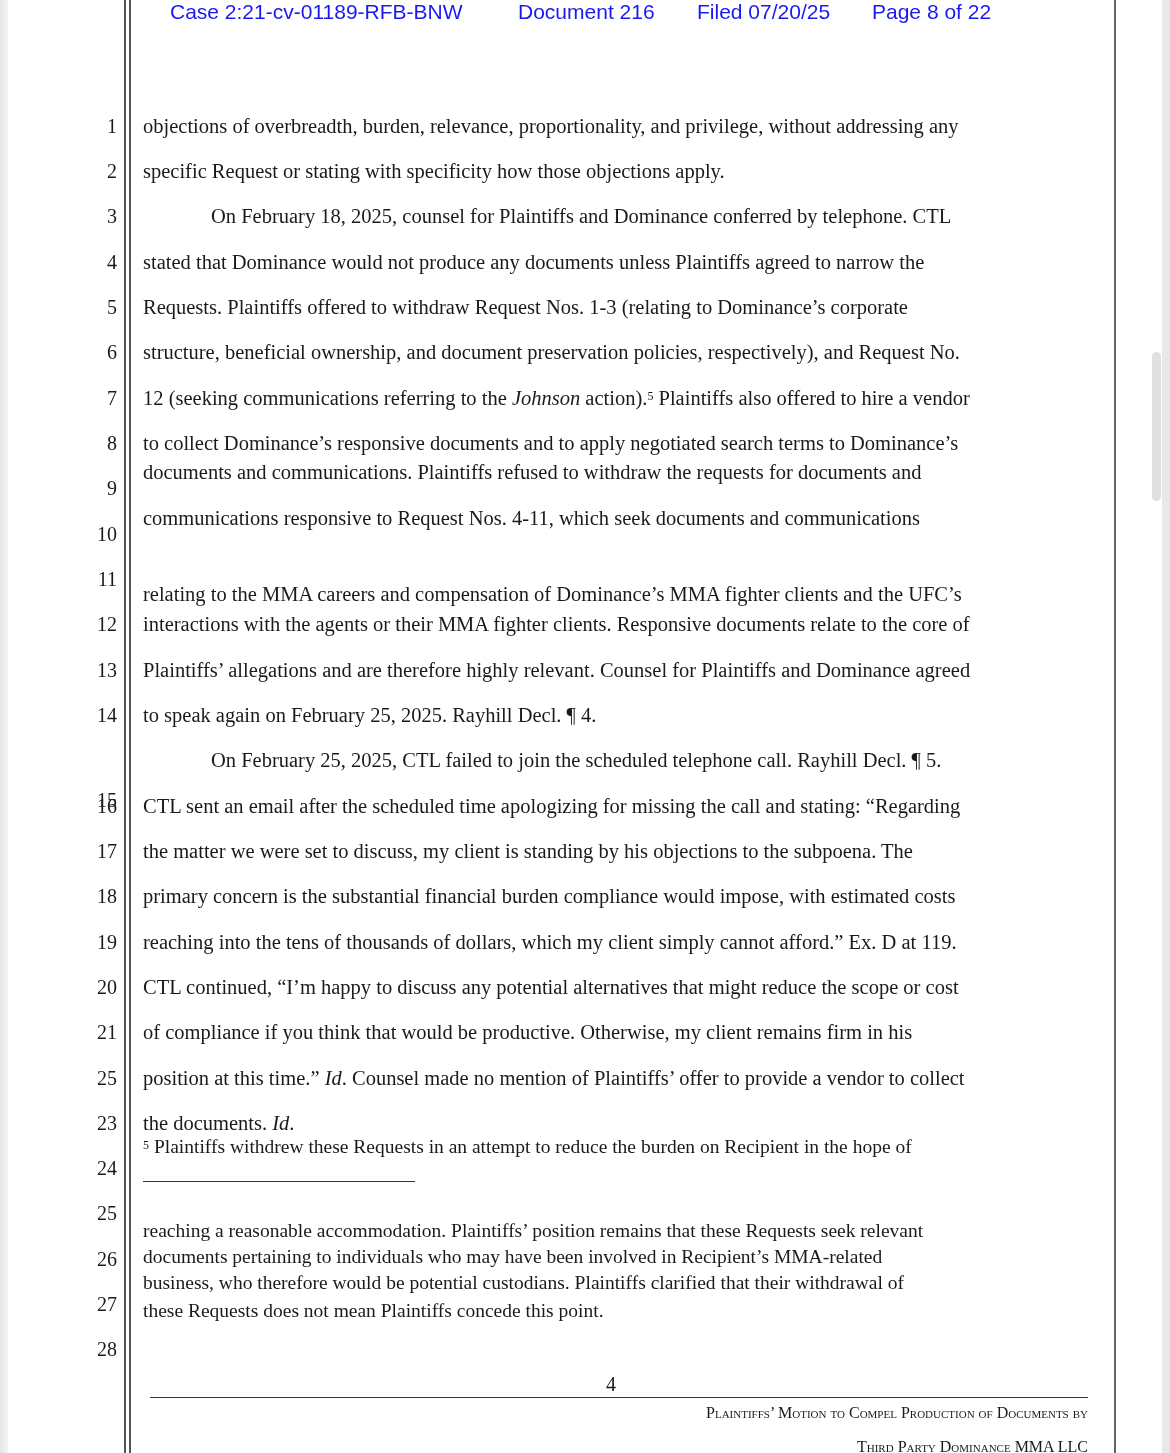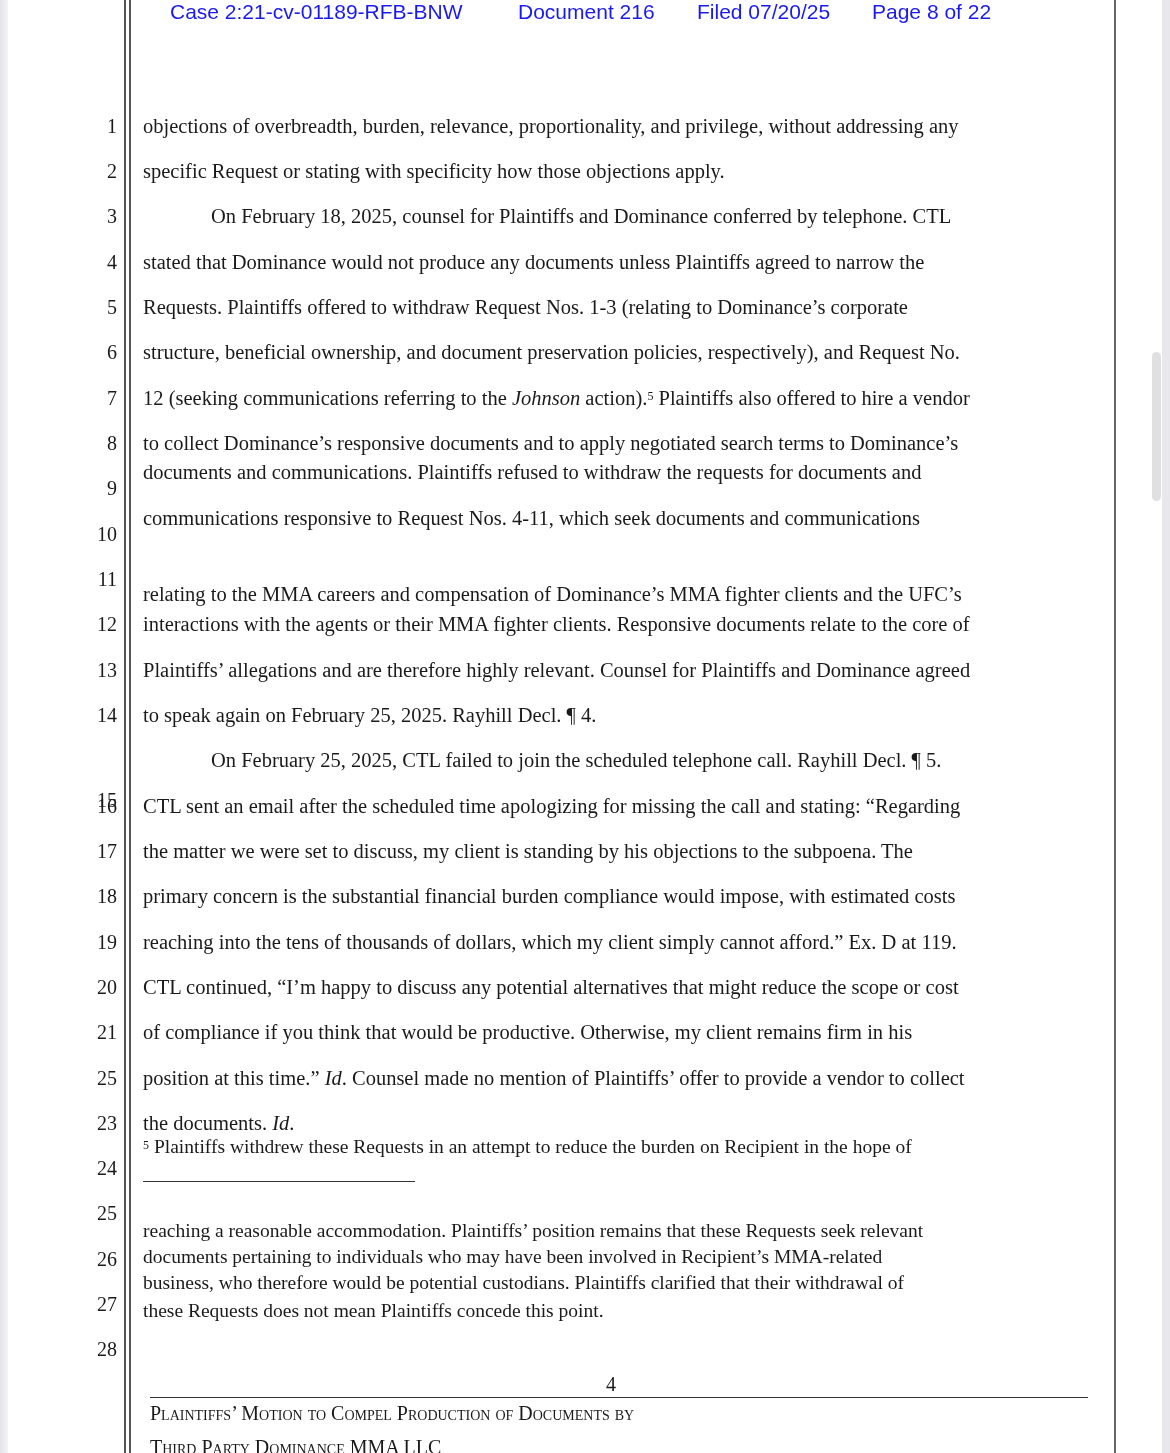--- a/index.html
+++ b/index.html
@@ -48,22 +48,22 @@
   .fn-rule { position: absolute; left: 143px; top: 1181px; width: 272px; height: 1px; background: #333; }
   .fn-line {
     position: absolute; left: 143px; font-size: 19.5px; line-height: 22px; white-space: nowrap;
   }
   .page-number {
     position: absolute; top: 1373px; left: 0; width: 1222px; text-align: center;
     font-size: 20px;
   }
   .footer-rule { position: absolute; left: 150px; top: 1397px; width: 938px; height: 1px; background: #333; }
   .footer-title {
-    position: absolute; left: 150px; width: 938px; text-align: left;
-    font-size: 20px; line-height: 22px; font-variant: small-caps; letter-spacing: 0;
+    position: absolute; left: 150px; width: 938px; text-align: right;
+    font-size: 16px; line-height: 22px; font-variant: small-caps; letter-spacing: 0;
   }
 </style>
 </head>
 <body>
 
 <div class="left-gutter"></div>
 <div class="page-border-left-1"></div>
 <div class="page-border-left-2"></div>
 <div class="page-border-right"></div>
 <div class="right-gutter"></div>

